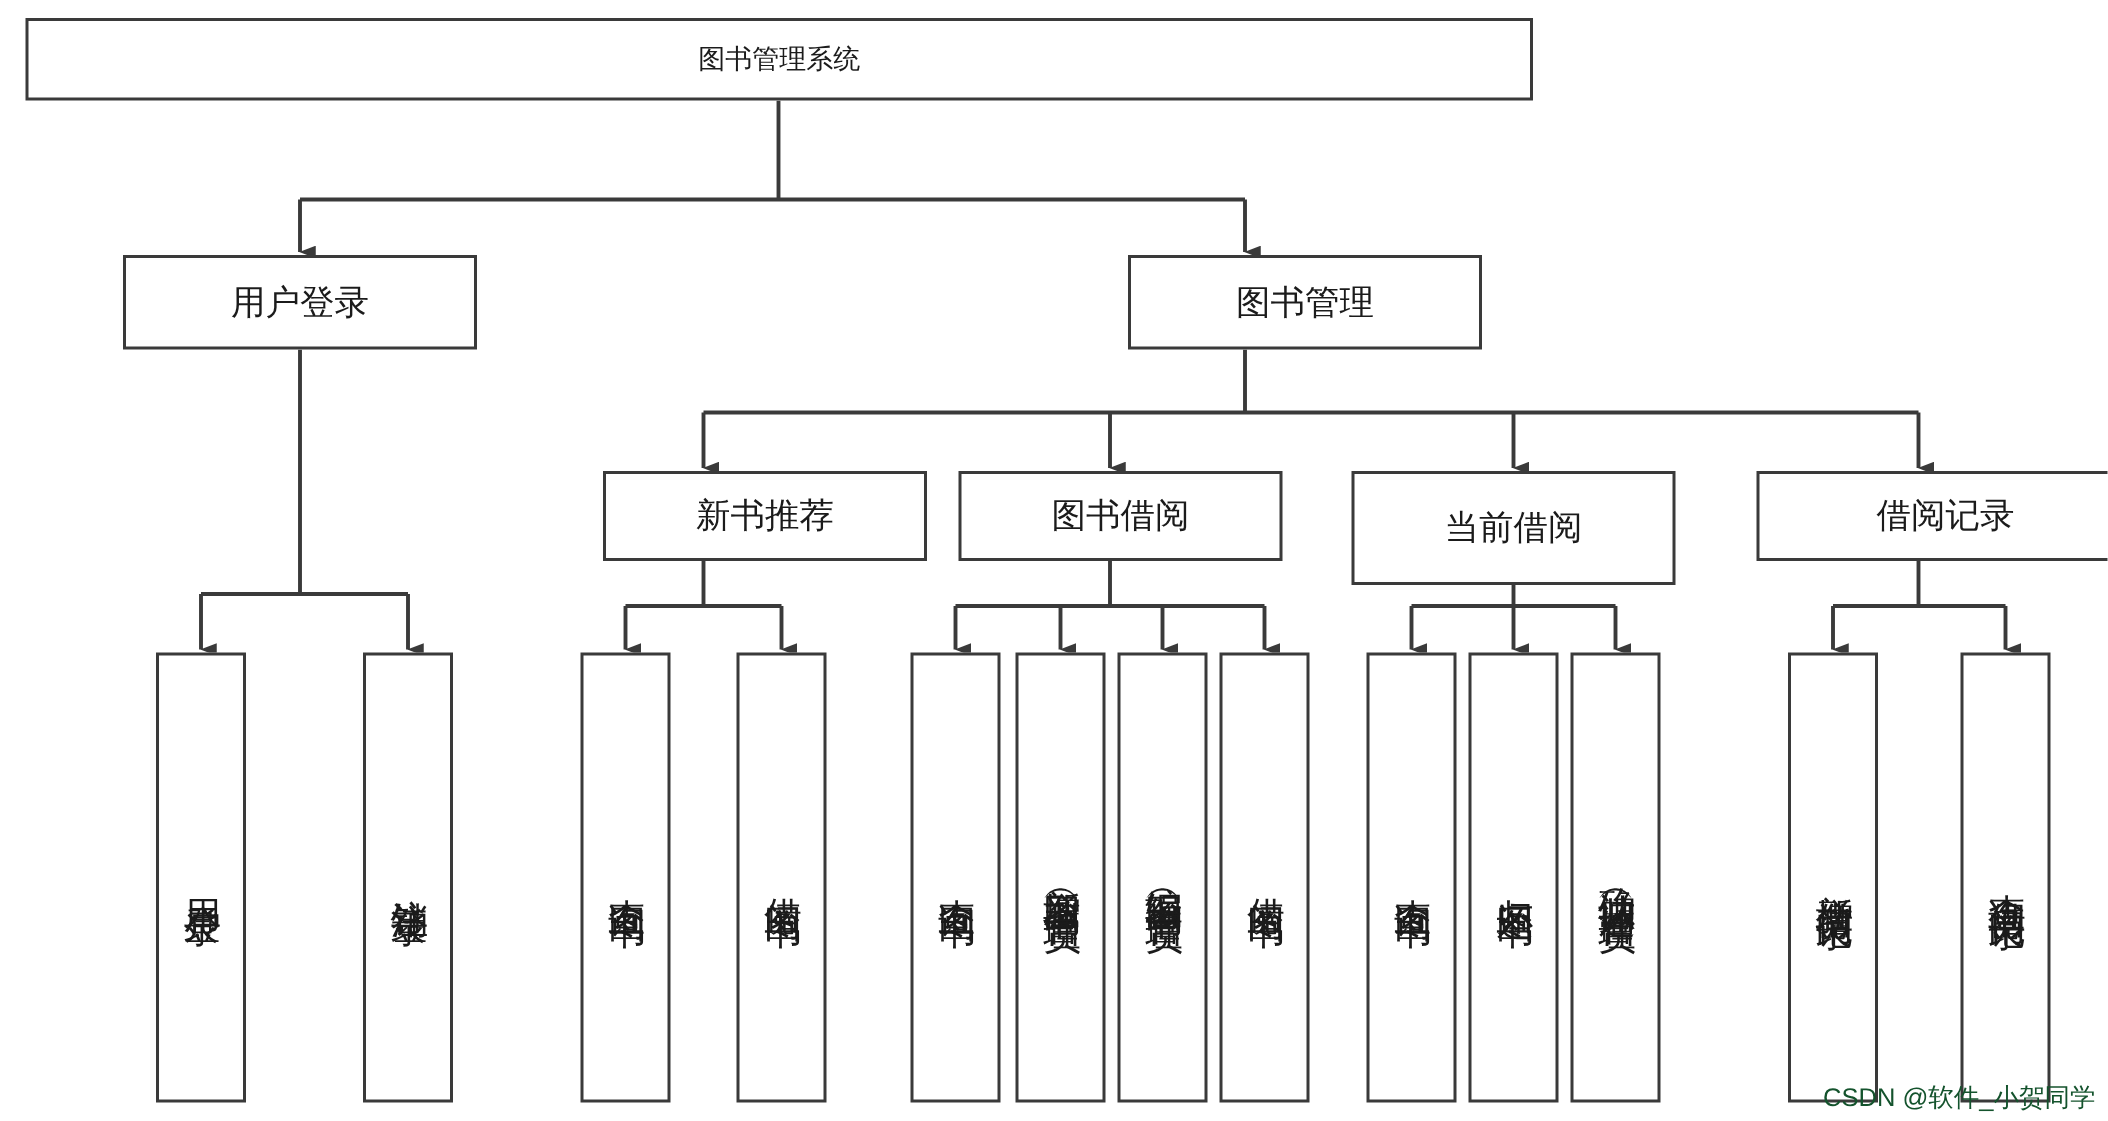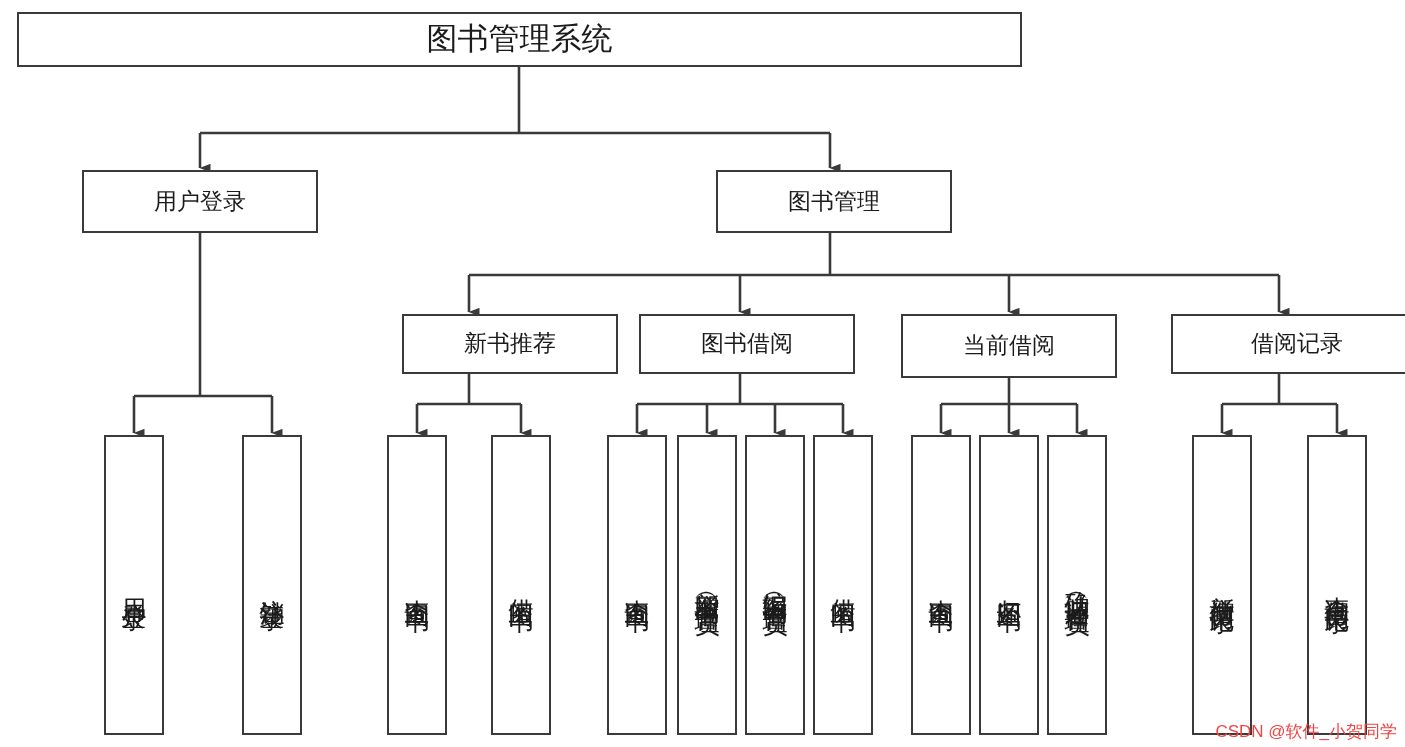--- a/index.html
+++ b/index.html
@@ -24,42 +24,42 @@
     color:#1b1b1b;
   }
   .node .lbl{
     display:block;
     text-align:center;
     line-height:1.12;
     white-space:nowrap;
   }
   
   .h-node .lbl{font-size:23px;}
-  .root .lbl{font-size:31px;}
+  .root .lbl{font-size:18px;}
 
   
   .leaf{
     align-items:center;
     justify-content:center;
     padding:6px 0;
   }
   .leaf .lbl{
     writing-mode:vertical-rl;
     text-orientation:upright;
     font-size:25px;
     letter-spacing:3px;
     line-height:1;
   }
 
   .watermark{
     position:absolute;
     right:8px;
     bottom:4px;
     font-size:17px;
-    color:#ef4444;
+    color:#14532d;
     white-space:nowrap;
     pointer-events:none;
   }
 </style>
 </head>
 <body>
 
 <div id="canvas">
 
   <svg class="lines" viewBox="0 0 1405 747" xmlns="http://www.w3.org/2000/svg">
@@ -113,33 +113,33 @@
   </svg>
 
   <div class="node root h-node" style="left:17px;top:12px;width:1005px;height:55px;">
     <span class="lbl">图书管理系统</span>
   </div>
 
   <div class="node h-node" style="left:82px;top:170px;width:236px;height:63px;">
     <span class="lbl">用户登录</span>
   </div>
 
-  <div class="node h-node" style="left:716px;top:170px;width:236px;height:63px;">
+  <div class="node h-node" style="left:752px;top:170px;width:236px;height:63px;">
     <span class="lbl">图书管理</span>
   </div>
 
   <div class="node h-node" style="left:361px;top:314px;width:216px;height:60px;margin-left:41px;">
     <span class="lbl">新书推荐</span>
   </div>
 
   <div class="node h-node" style="left:639px;top:314px;width:216px;height:60px;">
     <span class="lbl">图书借阅</span>
   </div>
 
-  <div class="node h-node" style="left:901px;top:314px;width:216px;height:64px;">
+  <div class="node h-node" style="left:901px;top:314px;width:216px;height:76px;">
     <span class="lbl">当前借阅</span>
   </div>
 
   <div class="node h-node" style="left:1171px;top:314px;width:252px;height:60px;">
     <span class="lbl">借阅记录</span>
   </div>
 
   <div class="node leaf" style="left:104px;top:435px;width:60px;height:300px;">
     <span class="lbl">用户登录</span>
   </div>

